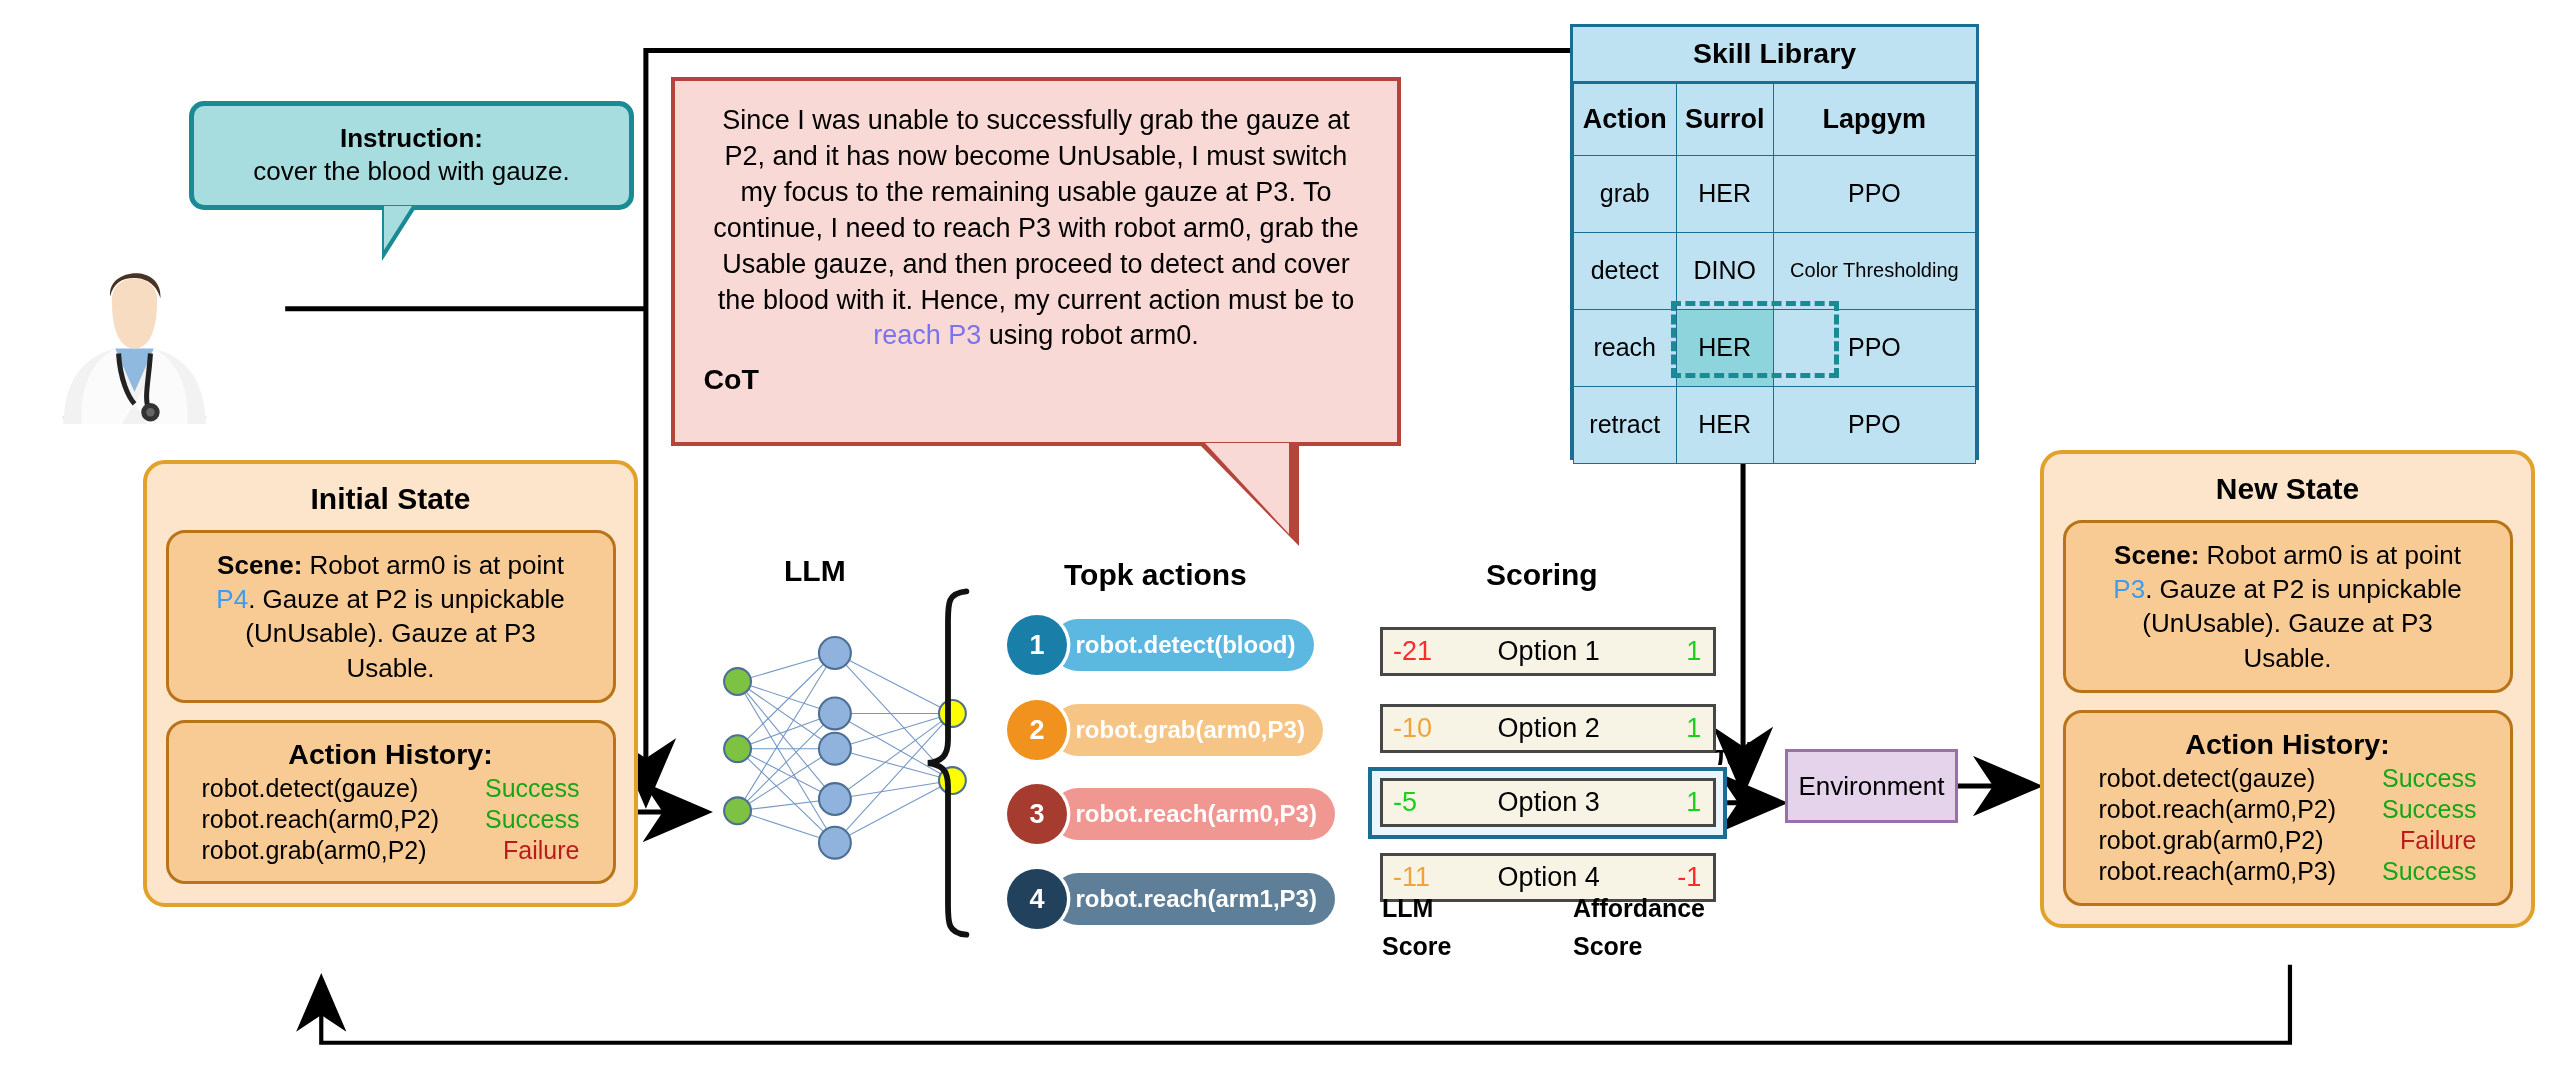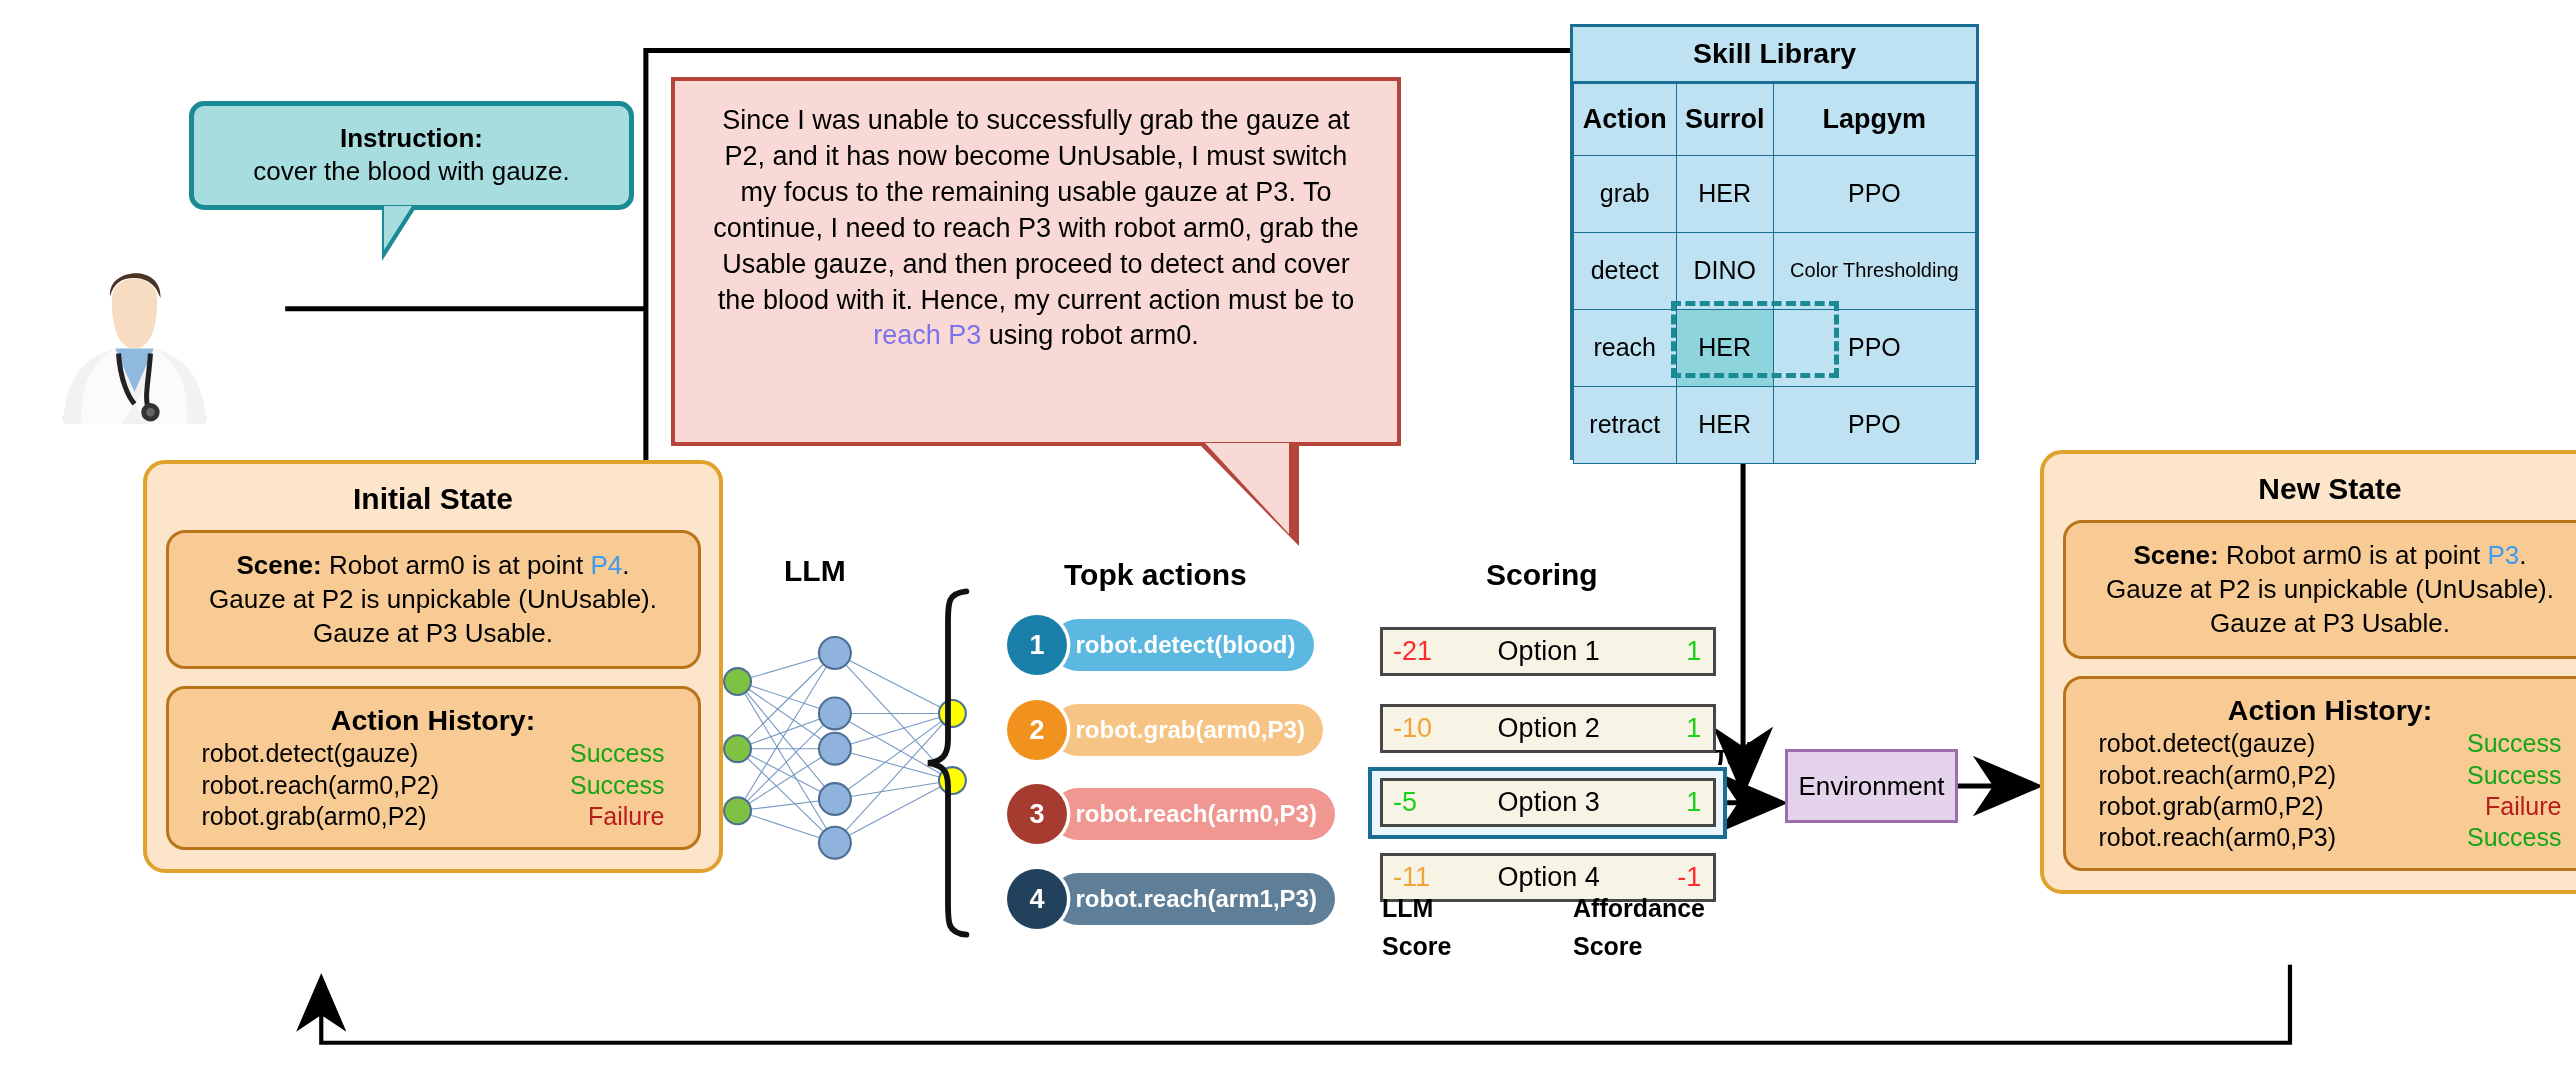--- a/index.html
+++ b/index.html
@@ -49,21 +49,21 @@
   #skill table{width:100%;border-collapse:collapse;}
   #skill td,#skill th{border:1.7px solid #1b6e93;text-align:center;
      font-size:25px;height:74px;background:#bfe2f2;}
   #skill th{font-weight:bold;font-size:27px;height:69px;}
   #skill td.small{font-size:20px;line-height:1.15;}
   #skill td.hi{background:#8ed4dd;}
   #hi-dash{left:1671px;top:301px;width:168px;height:77px;
      border:5px dashed #1a8a94;box-sizing:border-box;}
 
   
-  .statepanel{width:580px;background:#fde5cb;border:4.2px solid #e0a22c;
+  .statepanel{width:495px;background:#fde5cb;border:4.2px solid #e0a22c;
      border-radius:22px;box-sizing:border-box;padding:11.7px 18.5px 18.5px 18.5px;}
   .statepanel .head{text-align:center;font-weight:bold;font-size:30px;
      margin:6.7px 0 13.4px 0;}
   .subcard{background:#f8cb95;border:3.4px solid #b9741a;border-radius:19px;
      box-sizing:border-box;padding:15px 33px;}
   .scene{font-size:26px;line-height:1.32;text-align:center;}
   .scene b{font-weight:bold;}
   .pt{color:#3d9bf0;}
   .ah-title{text-align:center;font-weight:bold;font-size:28.5px;margin-bottom:1.7px;}
   .ah-row{display:flex;font-size:25px;line-height:1.25;white-space:nowrap;}
@@ -163,20 +163,21 @@
   <path d="M96,146 C98,178 108,198 115,206" stroke="#222" stroke-width="6" fill="none"></path>
   <path d="M134,146 C132,178 126,200 132,212" stroke="#222" stroke-width="6" fill="none"></path>
   <circle cx="134" cy="216" r="11" fill="#333"></circle>
   <circle cx="134" cy="216" r="5" fill="#666"></circle>
 </svg>
 
 <div class="abs" id="cot">
   <div class="body">
     <span>Since I was unable to successfully grab the gauze at P2, and it has now become UnUsable, I must switch my focus to the remaining usable gauze at P3. To continue, I need to reach P3 with robot arm0, grab the Usable gauze, and then proceed to detect and cover the blood with it. Hence, my current action must be to </span><span class="hl">reach P3</span><span> using robot arm0.</span>
   </div>
+  <div class="lbl">CoT</div>
 </div>
 <div class="abs" id="cot-tailA"></div>
 <div class="abs" id="cot-tailB"></div>
 
 <div class="abs" id="skill">
   <div class="ttl">Skill Library</div>
   <table>
     <tbody>
         <tr>
       <th>Action</th>

